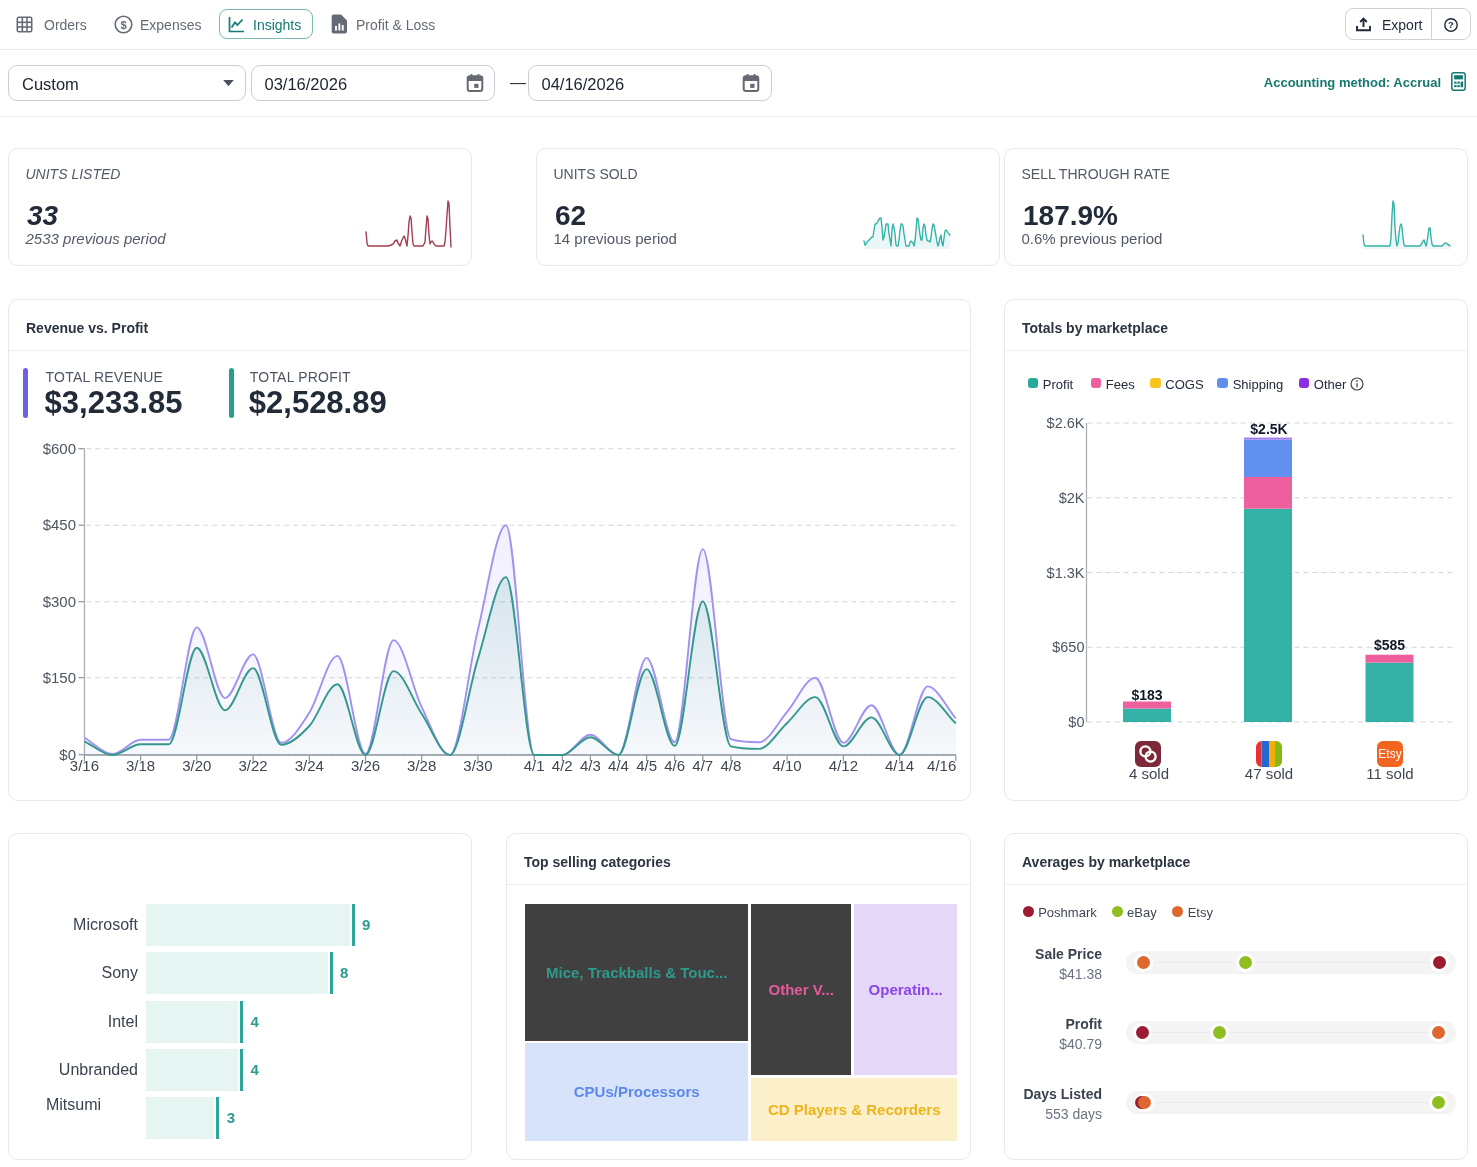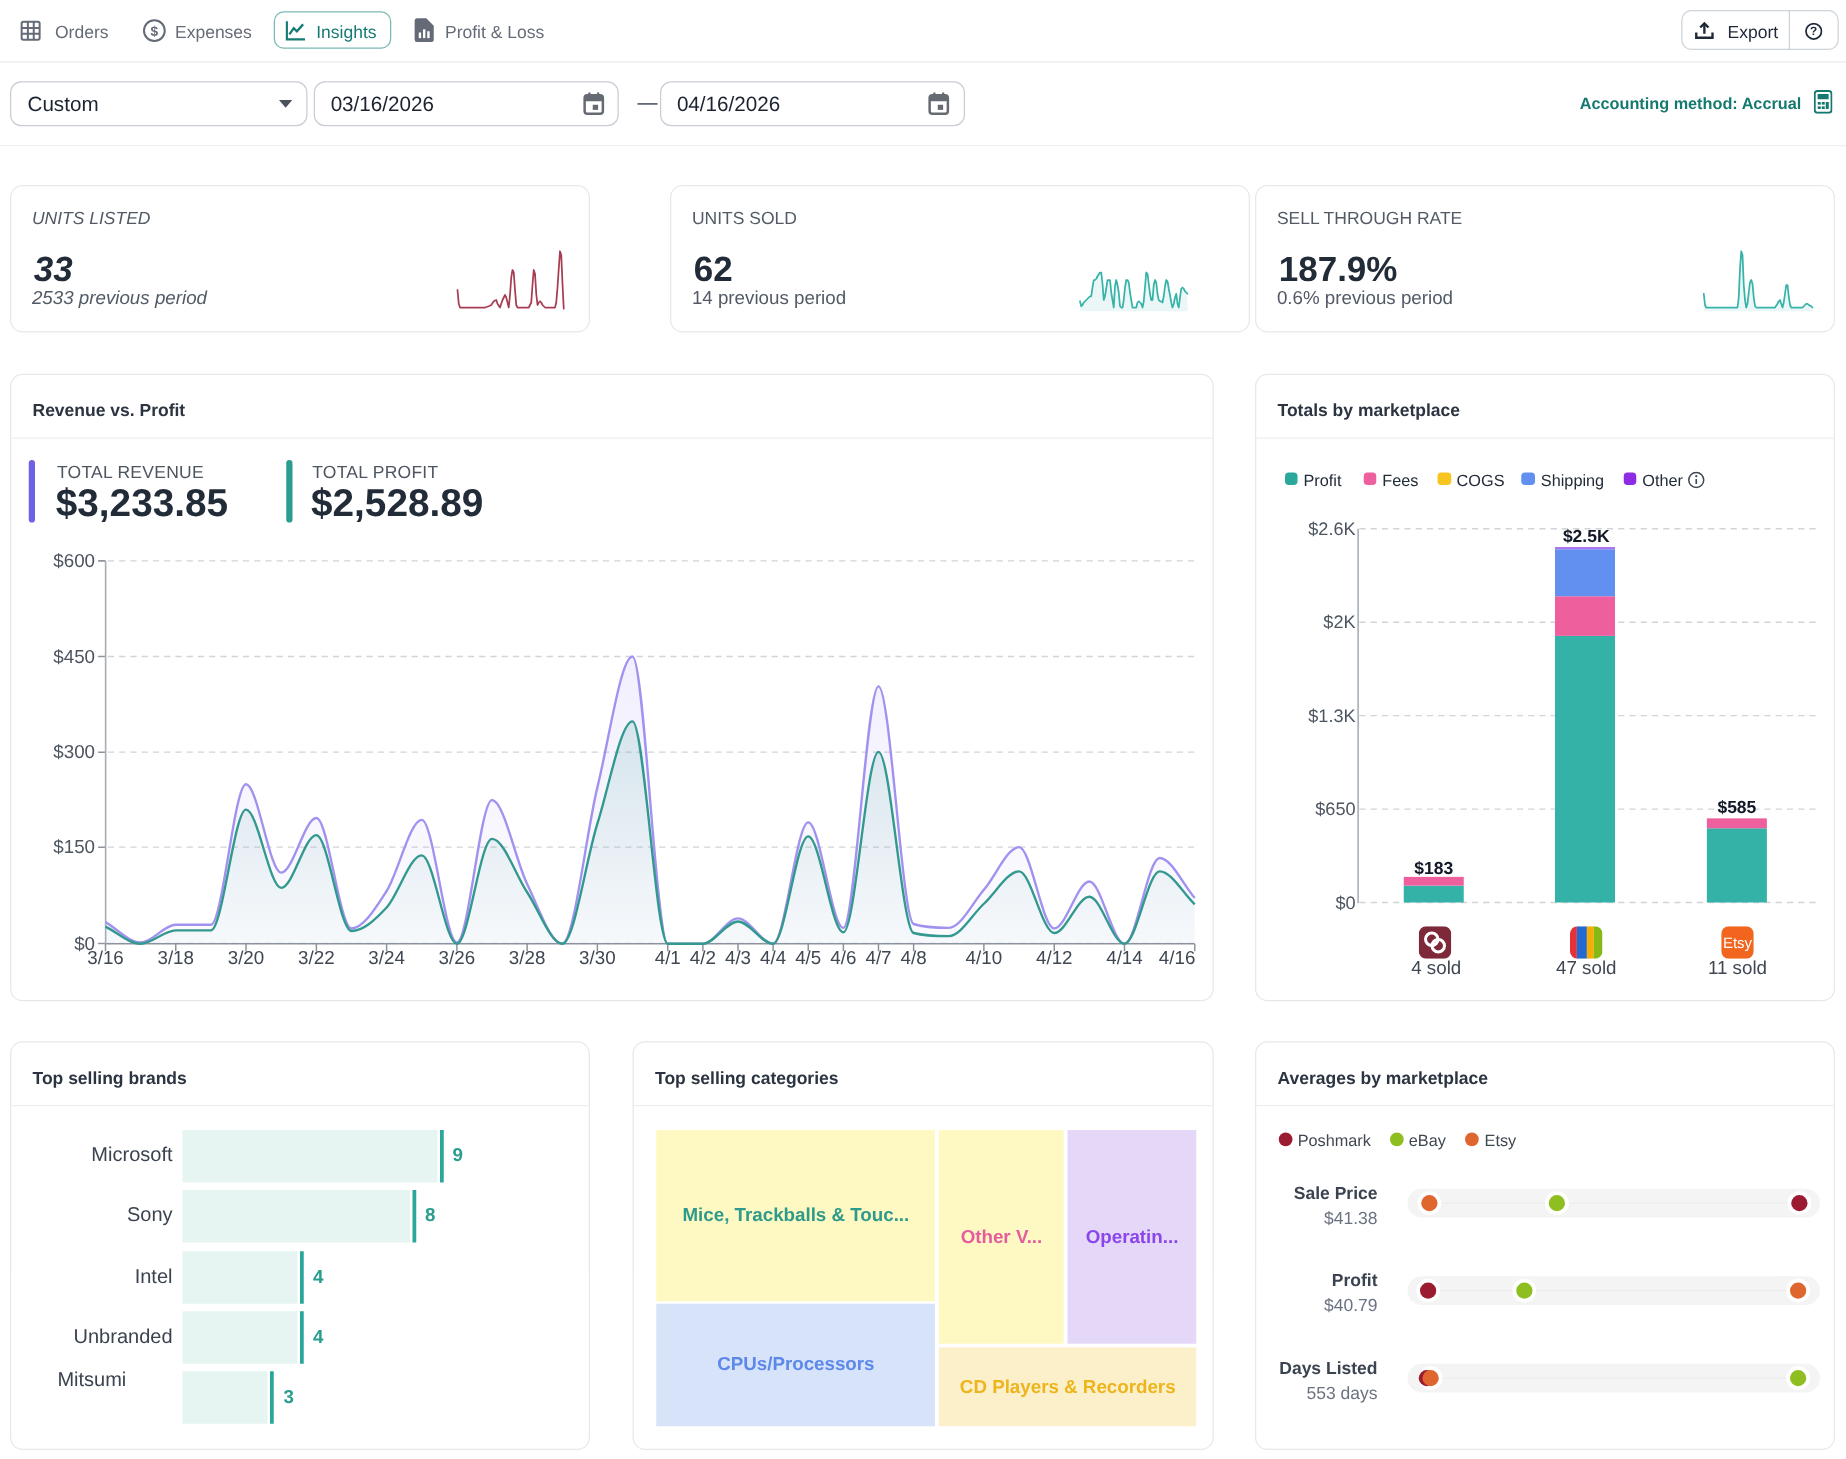--- a/index.html
+++ b/index.html
@@ -264,23 +264,20 @@
         <rect x="13.5" width="5.5" height="26" fill="#f5af02"></rect>
         <rect x="19" width="7" height="26" fill="#86b817"></rect>
       </g>
     </svg>
 <svg style="position:absolute;left:371.5px;top:441px;" width="26" height="26" viewBox="0 0 26 26">
       <rect width="26" height="26" rx="6" fill="#f1651e"></rect>
       <text x="13" y="17.2" text-anchor="middle" font-size="12" font-family="Liberation Serif,serif" fill="#fff">Etsy</text>
     </svg>
 </div>
 <div class="card" style="left:8px;top:833px;width:464px;height:327px;">
-<div class="chead">
-      <span>Top selling brands</span>
-    </div>
 <div style="position:absolute;left:0;top:70px;width:129px;height:42px;line-height:42px;text-align:right;font-size:16px;color:#3a434f;">Microsoft</div>
 <div style="position:absolute;left:136.6px;top:70px;width:204px;height:42px;background:#e6f5f2;"></div>
 <div style="position:absolute;left:342.6px;top:70px;width:3px;height:42px;background:#2aa79a;"></div>
 <div style="position:absolute;left:353.1px;top:70px;height:42px;line-height:42px;font-size:15px;font-weight:bold;color:#2a9d8f;">9</div>
 <div style="position:absolute;left:0;top:118.3px;width:129px;height:42px;line-height:42px;text-align:right;font-size:16px;color:#3a434f;">Sony</div>
 <div style="position:absolute;left:136.6px;top:118.3px;width:182px;height:42px;background:#e6f5f2;"></div>
 <div style="position:absolute;left:320.6px;top:118.3px;width:3px;height:42px;background:#2aa79a;"></div>
 <div style="position:absolute;left:331.1px;top:118.3px;height:42px;line-height:42px;font-size:15px;font-weight:bold;color:#2a9d8f;">8</div>
 <div style="position:absolute;left:0;top:166.6px;width:129px;height:42px;line-height:42px;text-align:right;font-size:16px;color:#3a434f;">Intel</div>
 <div style="position:absolute;left:136.6px;top:166.6px;width:92.3px;height:42px;background:#e6f5f2;"></div>
@@ -292,23 +289,23 @@
 <div style="position:absolute;left:241.39999999999998px;top:214.89999999999998px;height:42px;line-height:42px;font-size:15px;font-weight:bold;color:#2a9d8f;">4</div>
 <div style="position:absolute;left:0;top:250px;width:129px;height:42px;line-height:42px;text-align:center;font-size:16px;color:#3a434f;">Mitsumi</div>
 <div style="position:absolute;left:136.6px;top:263.2px;width:68.7px;height:42px;background:#e6f5f2;"></div>
 <div style="position:absolute;left:207.3px;top:263.2px;width:3px;height:42px;background:#2aa79a;"></div>
 <div style="position:absolute;left:217.8px;top:263.2px;height:42px;line-height:42px;font-size:15px;font-weight:bold;color:#2a9d8f;">3</div>
 </div>
 <div class="card" style="left:506px;top:833px;width:465px;height:327px;">
 <div class="chead">
       <span>Top selling categories</span>
     </div>
-<div style="position:absolute;left:18.3px;top:69.5px;width:222.8px;height:137px;background:#fef9c3;display:flex;align-items:center;justify-content:center;text-align:center;font-size:15px;font-weight:bold;color:#2e9a8c;white-space:nowrap;overflow:hidden;">Mice, Trackballs &amp; Touc...</div>
+<div style="position:absolute;left:18.3px;top:69.5px;width:222.8px;height:137px;background:#404040;display:flex;align-items:center;justify-content:center;text-align:center;font-size:15px;font-weight:bold;color:#2e9a8c;white-space:nowrap;overflow:hidden;">Mice, Trackballs &amp; Touc...</div>
 <div style="position:absolute;left:18.3px;top:208.8px;width:222.8px;height:97.8px;background:#d7e3f9;display:flex;align-items:center;justify-content:center;text-align:center;font-size:15px;font-weight:bold;color:#5c88ea;white-space:nowrap;overflow:hidden;">CPUs/Processors</div>
-<div style="position:absolute;left:244.4px;top:69.5px;width:99.6px;height:171.3px;background:#fef9c3;display:flex;align-items:center;justify-content:center;text-align:center;font-size:15px;font-weight:bold;color:#e65b9d;white-space:nowrap;overflow:hidden;">Other V...</div>
+<div style="position:absolute;left:244.4px;top:69.5px;width:99.6px;height:171.3px;background:#404040;display:flex;align-items:center;justify-content:center;text-align:center;font-size:15px;font-weight:bold;color:#e65b9d;white-space:nowrap;overflow:hidden;">Other V...</div>
 <div style="position:absolute;left:347.3px;top:69.5px;width:102.7px;height:171.3px;background:#e5d7f8;display:flex;align-items:center;justify-content:center;text-align:center;font-size:15px;font-weight:bold;color:#8b46ea;white-space:nowrap;overflow:hidden;">Operatin...</div>
 <div style="position:absolute;left:244.4px;top:244px;width:205.6px;height:62.6px;background:#fbf0ca;display:flex;align-items:center;justify-content:center;text-align:center;font-size:15px;font-weight:bold;color:#eeb41c;white-space:nowrap;overflow:hidden;">CD Players &amp; Recorders</div>
 </div>
 <div class="card" style="left:1004px;top:833px;width:464px;height:327px;">
 <div class="chead">
       <span>Averages by marketplace</span>
     </div>
 <div style="position:absolute;left:17.7px;top:71.5px;width:11px;height:11px;border-radius:50%;background:#9b1b30;"></div>
 <div style="position:absolute;left:33.2px;top:70.5px;font-size:13px;color:#3f4752;">Poshmark</div>
 <div style="position:absolute;left:106.5px;top:71.5px;width:11px;height:11px;border-radius:50%;background:#8fbe21;"></div>

